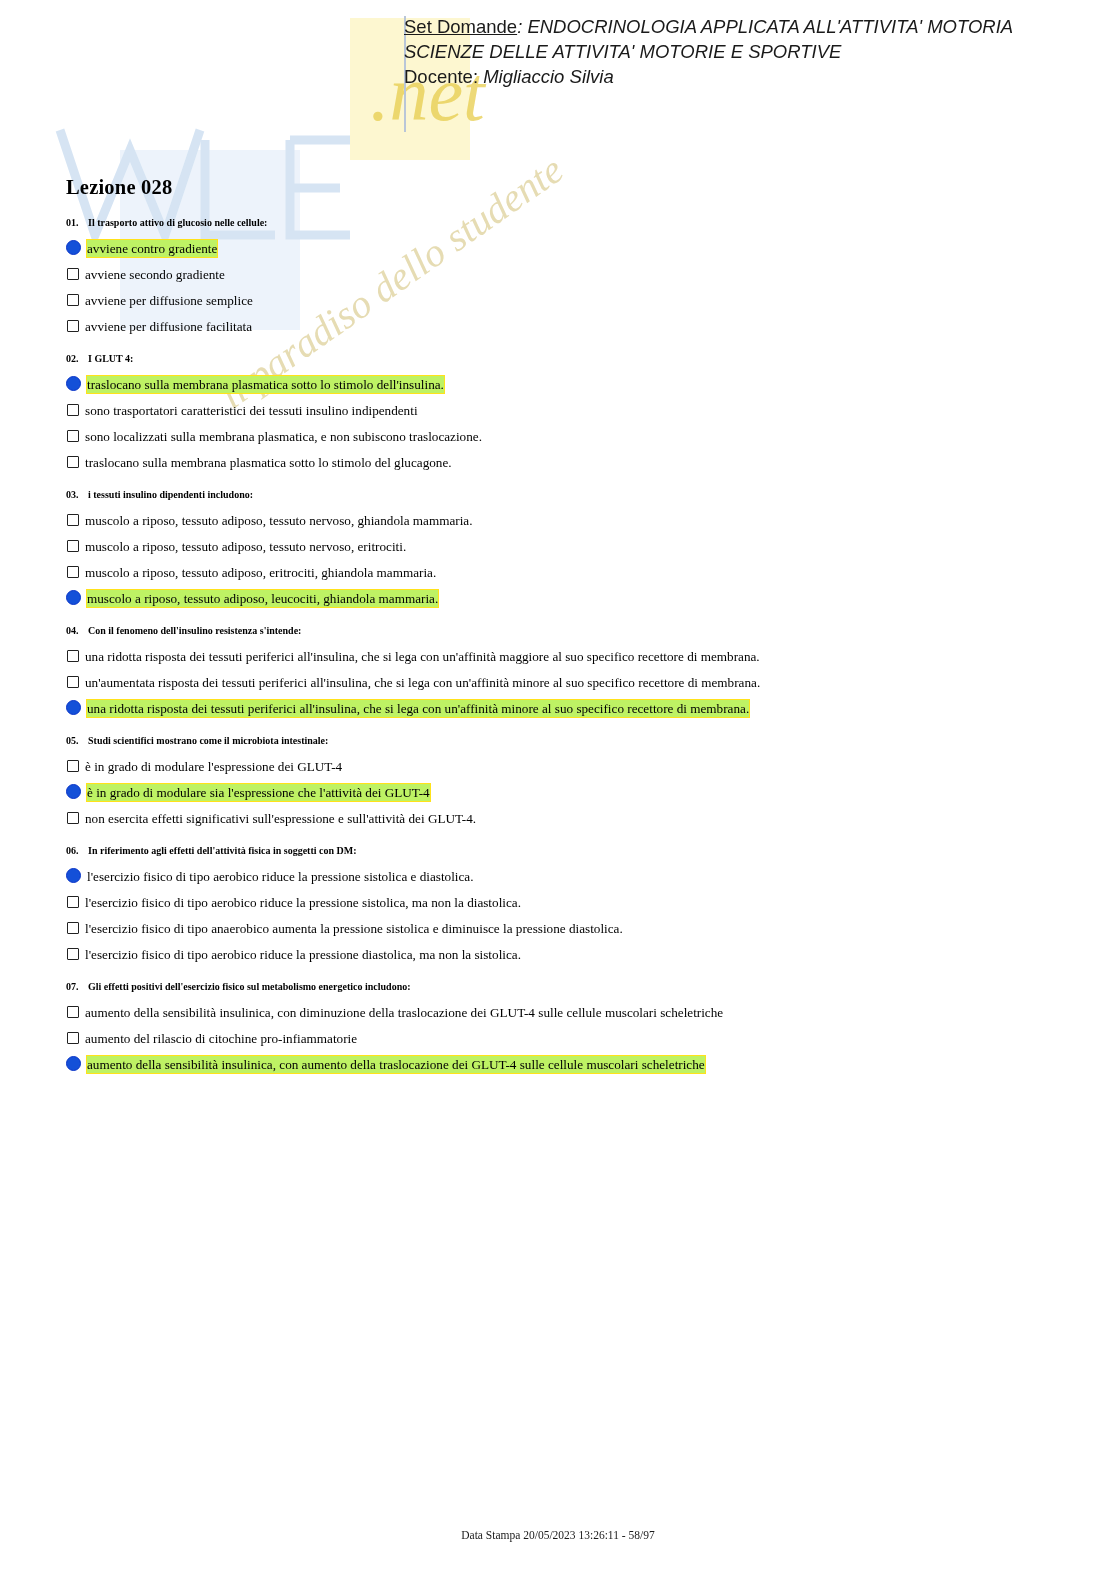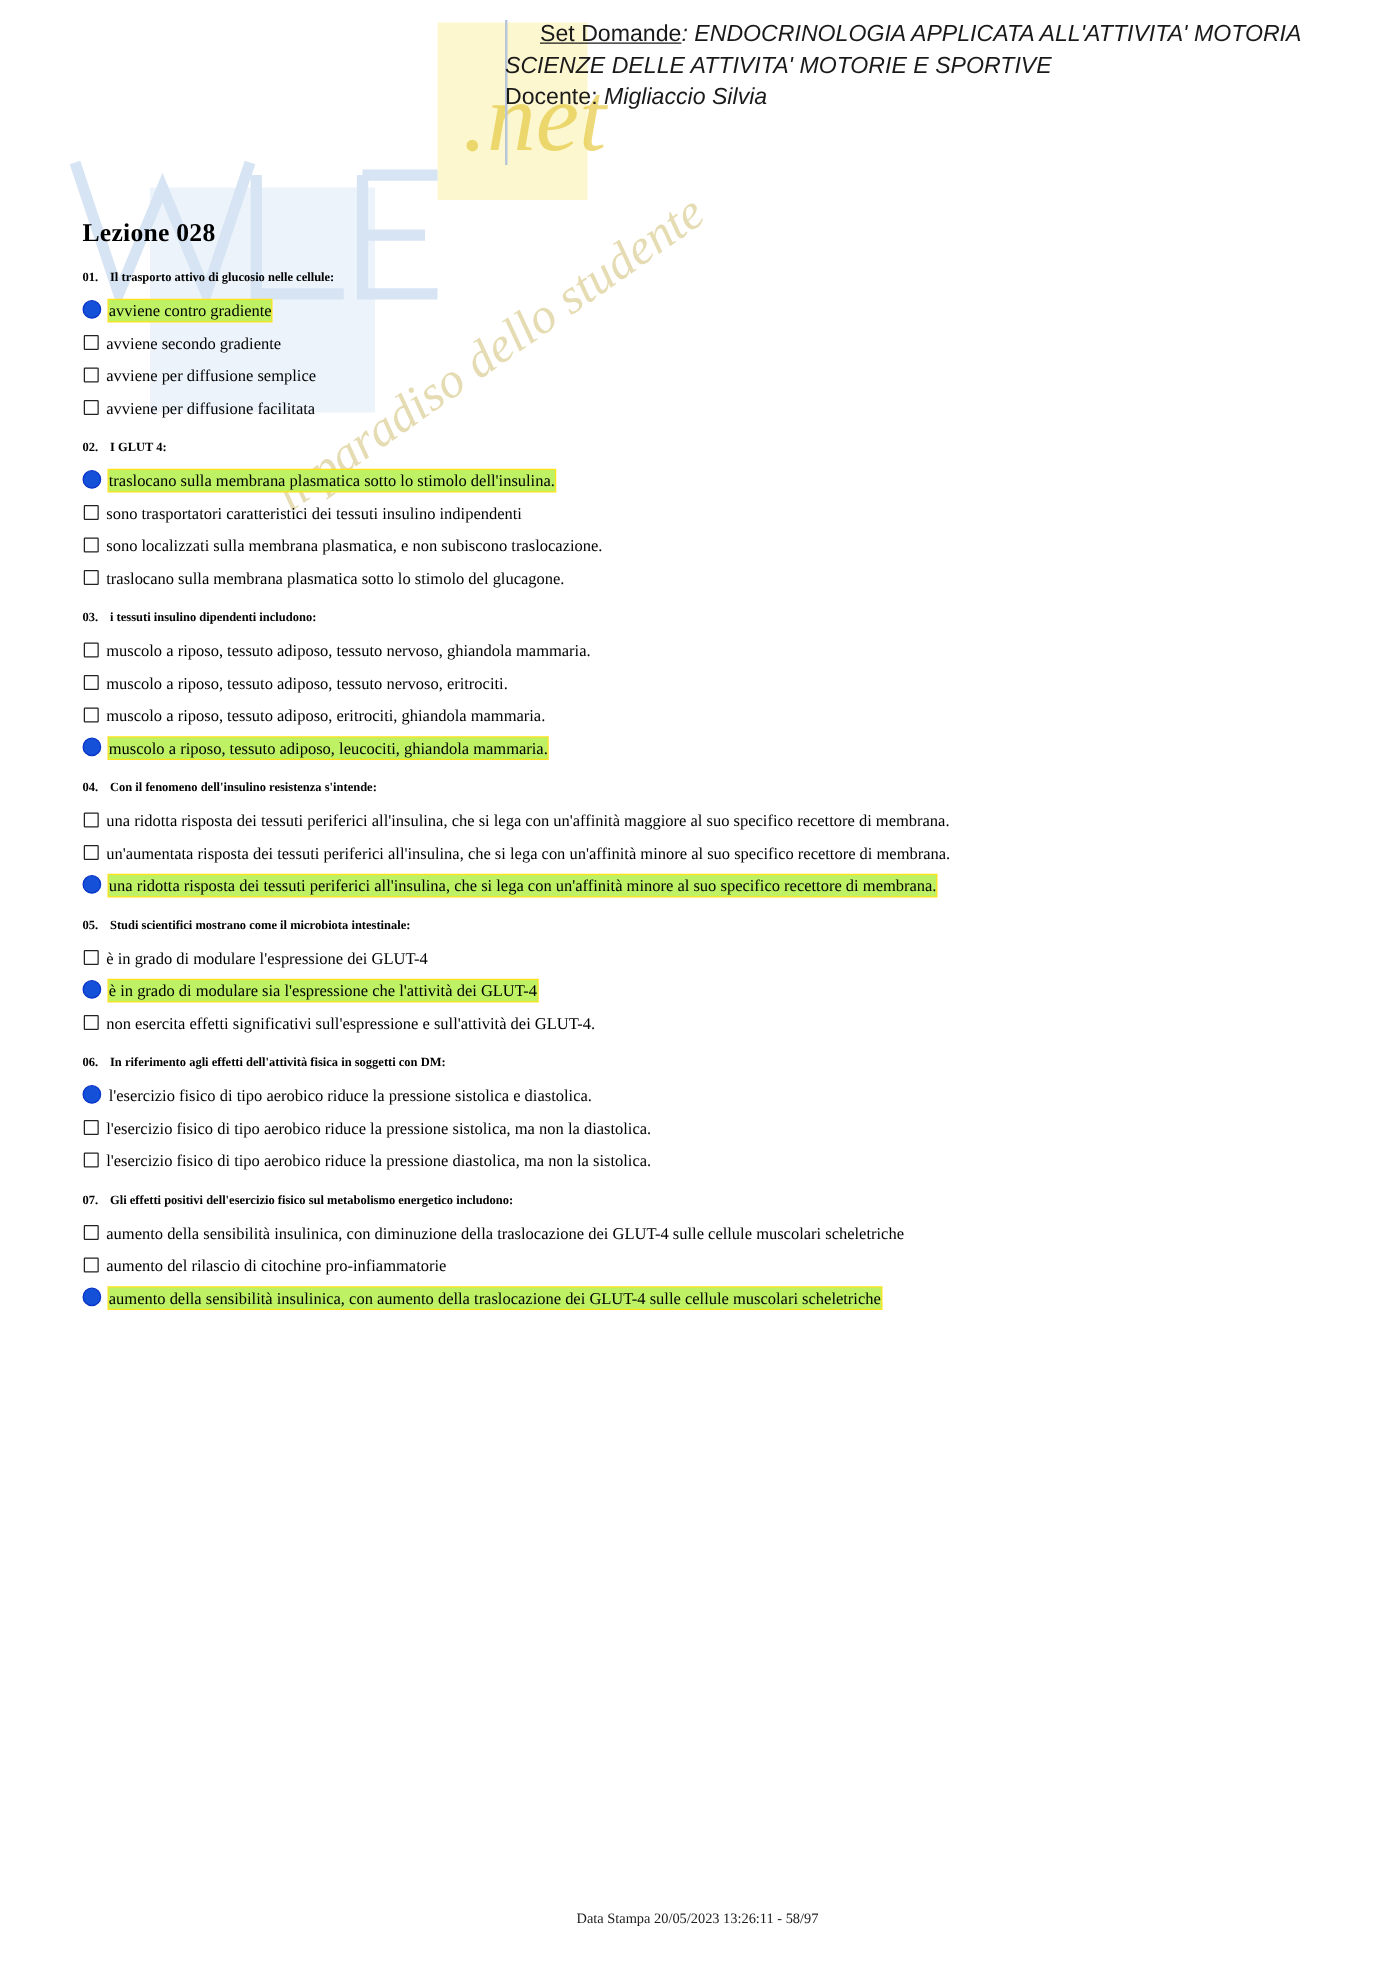--- a/index.html
+++ b/index.html
@@ -47,21 +47,20 @@
   .header-line {
     font-family: "Liberation Sans", sans-serif;
     font-size: 18.5px;
     line-height: 25px;
     color: #1a1a1a;
     white-space: normal;
   }
   .hdr-label {
     text-decoration: underline;
     font-style: normal;
-    padding-left: 28px;
   }
   .hdr-italic {
     font-style: italic;
   }
 
   
   .content {
     position: absolute;
     left: 66px;
     top: 176px;
@@ -264,20 +263,24 @@
         <div class="answer-row">
           <span class="checkbox checked"></span>
           <span class="answer-text">l'esercizio fisico di tipo aerobico riduce la pressione sistolica e diastolica.</span>
         </div>
         <div class="answer-row">
           <span class="checkbox"></span>
           <span class="answer-text">l'esercizio fisico di tipo aerobico riduce la pressione sistolica, ma non la diastolica.</span>
         </div>
         <div class="answer-row">
           <span class="checkbox"></span>
+          <span class="answer-text">l'esercizio fisico di tipo anaerobico aumenta la pressione sistolica e diminuisce la pressione diastolica.</span>
+        </div>
+        <div class="answer-row">
+          <span class="checkbox"></span>
           <span class="answer-text">l'esercizio fisico di tipo aerobico riduce la pressione diastolica, ma non la sistolica.</span>
         </div>
       </div>
       <div class="question-block">
         <div class="q-title"><span class="q-num">07.</span><span>Gli effetti positivi dell'esercizio fisico sul metabolismo energetico includono:</span></div>
         <div class="answer-row">
           <span class="checkbox"></span>
           <span class="answer-text">aumento della sensibilità insulinica, con diminuzione della traslocazione dei GLUT-4 sulle cellule muscolari scheletriche</span>
         </div>
         <div class="answer-row">

